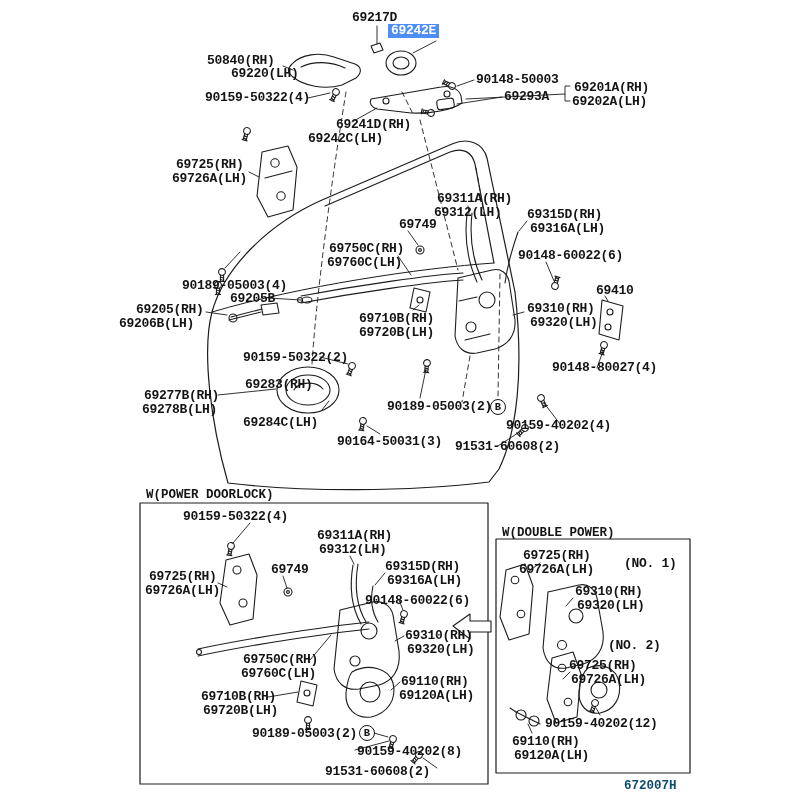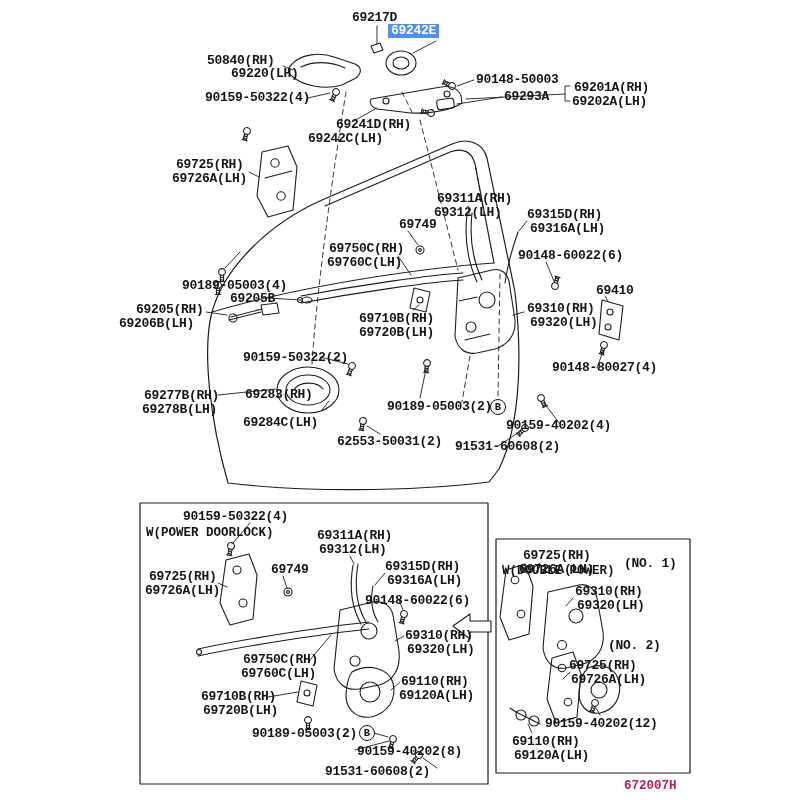--- a/index.html
+++ b/index.html
@@ -3,25 +3,25 @@
 <meta charset="utf-8">
 <style>
   html,body{margin:0;padding:0;background:#fff;}
   #stage{position:relative;width:800px;height:800px;background:#ffffff;
          font-family:Liberation Mono, monospace;overflow:hidden;}
   #art{position:absolute;left:0;top:0;}
   #label-layer{position:absolute;left:0;top:0;width:800px;height:800px;}
   .part-label{position:absolute;font-size:13px;font-weight:bold;color:#141414;
               white-space:nowrap;line-height:14px;letter-spacing:-0.3px;cursor:default;}
   .part-label.highlight{background:var(--hl,#4f8ef7);color:var(--hl-text,#fff);padding:0 3px;}
-  .section-title{position:absolute;font-size:12.5px;font-weight:bold;color:#141414;white-space:nowrap;margin-top:38px;}
+  .section-title{position:absolute;font-size:12.5px;font-weight:bold;color:#141414;white-space:nowrap;}
   .badge{position:absolute;width:16px;height:16px;border:1.4px solid #141414;border-radius:50%;
          font-size:10.5px;font-weight:bold;color:#141414;display:flex;align-items:center;
          justify-content:center;box-sizing:border-box;background:#fff;}
-  #drawing-number{position:absolute;left:624px;top:779px;font-size:12.5px;font-weight:bold;color:#be185d;}
+  #drawing-number{position:absolute;left:624px;top:779px;font-size:12.5px;font-weight:bold;color:#0c4a6e;}
 </style>
 </head>
 <body>
 
 <div id="stage">
 
   <svg id="art" width="800" height="800" viewBox="0 0 800 800" fill="none" stroke="#1c1c1c" stroke-width="1.1" stroke-linecap="round" stroke-linejoin="round">
     <defs>
       <g id="bolt">
         <circle cx="0" cy="0" r="3.4"></circle>
@@ -264,25 +264,25 @@
       <div class="part-label" style="left: 119px; top: 317px;">69206B(LH)</div>
       <div class="part-label" style="left: 596px; top: 284px;">69410</div>
       <div class="part-label" style="left: 527px; top: 302px;">69310(RH)</div>
       <div class="part-label" style="left: 530px; top: 316px;">69320(LH)</div>
       <div class="part-label" style="left: 359px; top: 312px;">69710B(RH)</div>
       <div class="part-label" style="left: 359px; top: 326px;">69720B(LH)</div>
       <div class="part-label" style="left: 243px; top: 351px;">90159-50322(2)</div>
       <div class="part-label" style="left: 552px; top: 361px;">90148-80027(4)</div>
       <div class="part-label" style="left: 144px; top: 389px;">69277B(RH)</div>
       <div class="part-label" style="left: 142px; top: 403px;">69278B(LH)</div>
-      <div class="part-label" style="left: 245px; top: 388px;">69283(RH)</div>
+      <div class="part-label" style="left: 245px; top: 378px;">69283(RH)</div>
       <div class="part-label" style="left: 243px; top: 416px;">69284C(LH)</div>
       <div class="part-label" style="left: 387px; top: 400px;">90189-05003(2)</div>
       <div class="part-label" style="left: 506px; top: 419px;">90159-40202(4)</div>
-      <div class="part-label" style="left: 337px; top: 435px;">62553-50031(2)</div>
+      <div class="part-label" style="left: 337px; top: 435px;">90164-50031(3)</div>
       <div class="part-label" style="left: 455px; top: 440px;">91531-60608(2)</div>
       <div class="part-label" style="left: 183px; top: 510px;">90159-50322(4)</div>
       <div class="part-label" style="left: 317px; top: 529px;">69311A(RH)</div>
       <div class="part-label" style="left: 319px; top: 543px;">69312(LH)</div>
       <div class="part-label" style="left: 149px; top: 570px;">69725(RH)</div>
       <div class="part-label" style="left: 145px; top: 584px;">69726A(LH)</div>
       <div class="part-label" style="left: 271px; top: 563px;">69749</div>
       <div class="part-label" style="left: 385px; top: 560px;">69315D(RH)</div>
       <div class="part-label" style="left: 387px; top: 574px;">69316A(LH)</div>
       <div class="part-label" style="left: 365px; top: 594px;">90148-60022(6)</div>

